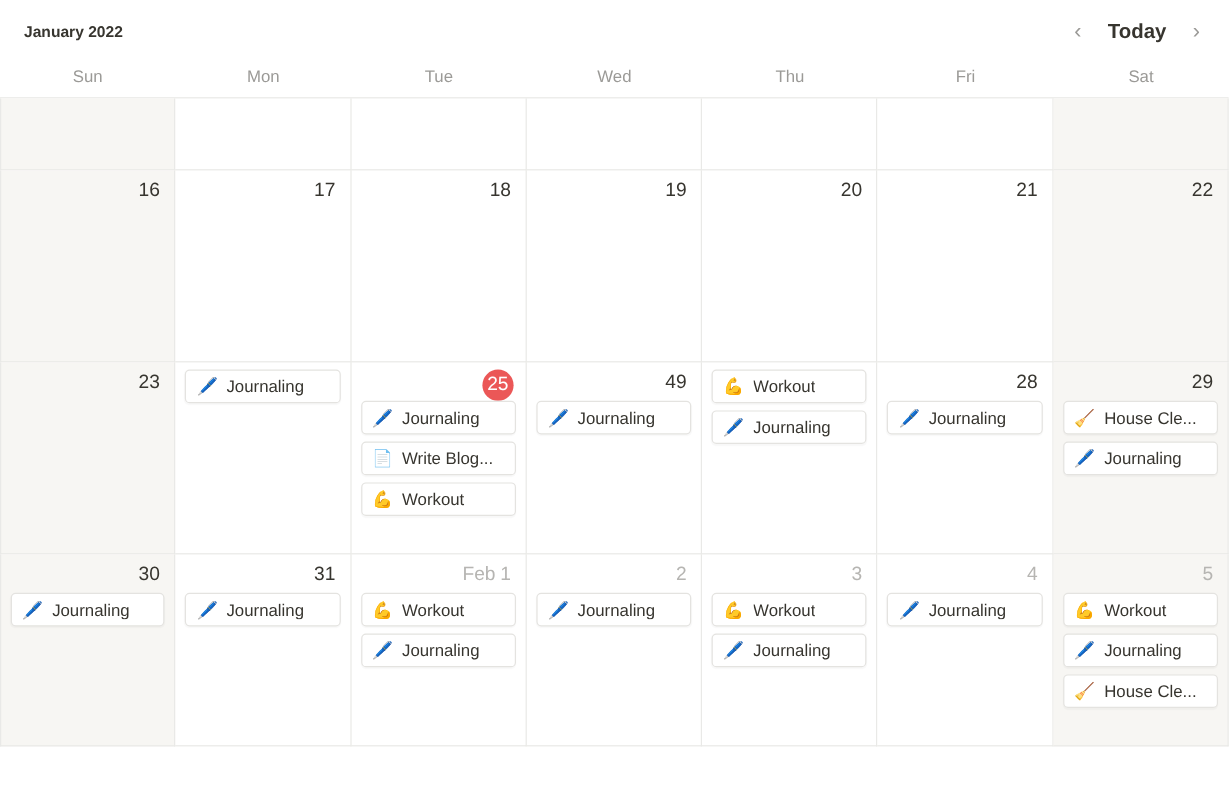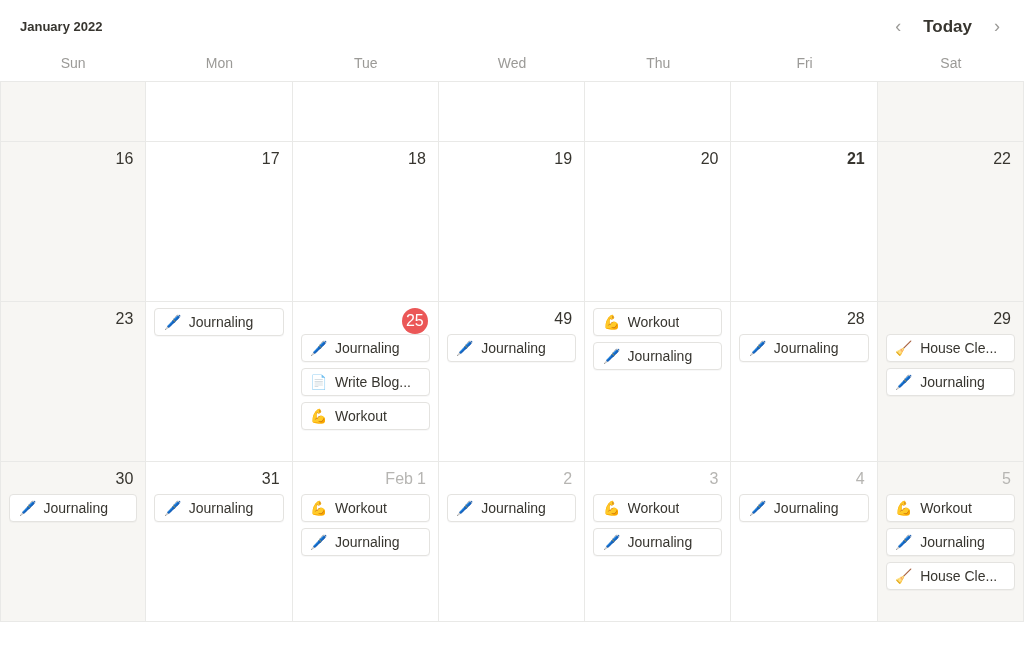--- a/index.html
+++ b/index.html
@@ -188,21 +188,21 @@
       </div>
       <div class="day-cell" style="min-height: 160px;">
         <div class="day-number">18</div>
       </div>
       <div class="day-cell" style="min-height: 160px;">
         <div class="day-number">19</div>
       </div>
       <div class="day-cell" style="min-height: 160px;">
         <div class="day-number">20</div>
       </div>
-      <div class="day-cell" style="min-height: 160px; font-weight: bold;">
+      <div class="day-cell" style="min-height: 160px;">
         <div class="day-number">21</div>
       </div>
       <div class="day-cell weekend" style="min-height: 160px;">
         <div class="day-number">22</div>
       </div>
       <div class="day-cell weekend" style="min-height: 160px;">
         <div class="day-number">23</div>
       </div>
       <div class="day-cell" style="min-height: 160px;">
         <div class="events">

